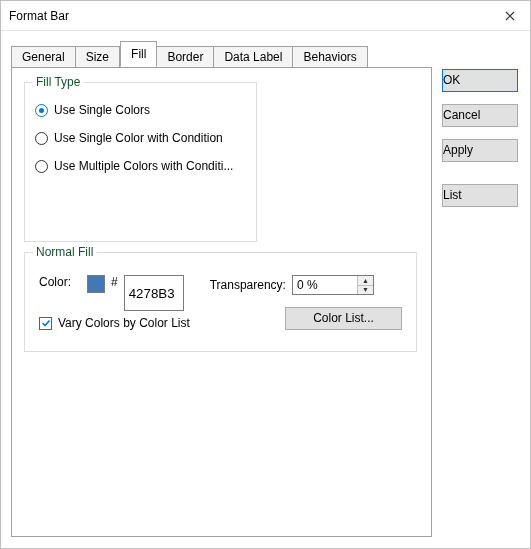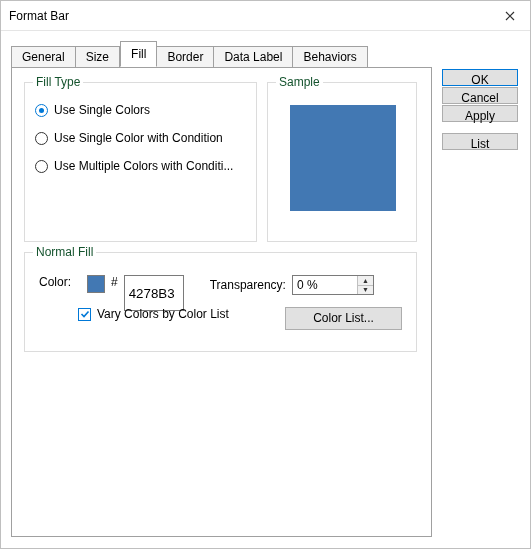--- a/index.html
+++ b/index.html
@@ -48,26 +48,25 @@
   .layout {
     display: flex;
     gap: 10px;
     height: 100%;
   }
   .main-col { flex: 1; }
   .side-col { width: 78px; padding-top: 26px; }
   .side-btn {
     display: block;
     width: 76px;
-    height: 17px;
+    height: 23px;
     border: 1px solid #adadad;
     background: #e1e1e1;
-    text-align: center;
     line-height: 21px;
-    margin-bottom: 1px;
+    margin-bottom: 12px;
     cursor: default;
   }
   .side-btn.default { border: 1.5px solid #0078d7; }
   .tabs {
     display: flex;
     align-items: flex-end;
     position: relative;
     height: 24px;
     margin-left: 0;
     text-align: center;
@@ -141,24 +140,23 @@
     left: 22px; top: 22px;
     width: 106px; height: 106px;
     background: #4278b3;
   }
   .nf-row1 {
     display: flex; align-items: flex-start;
     gap: 6px;
     position: absolute; left: 14px; top: 22px; right: 14px;
   }
   .nf-row2 {
-    display: flex; align-items: flex-start;
+    display: flex; align-items: flex-end;
     position: absolute; left: 14px; top: 54px; right: 14px;
     justify-content: space-between;
-    margin-left: 39px;
   }
   .color-swatch {
     width: 18px; height: 18px;
     border: 1px solid #7a7a7a;
     background: #4278b3;
   }
   .txt-input {
     border: 1px solid #7a7a7a;
     height: 36px;
     padding: 1px 4px;
@@ -249,24 +247,20 @@
                 <span class="radio-circle"></span>
                 <span>Use Single Color with Condition</span>
               </div>
               <div class="radio-row">
                 <span class="radio-circle"></span>
                 <span>Use Multiple Colors with Conditi...</span>
               </div>
             </div>
           </div>
 
-          <div class="group" id="g-sample">
-            <span class="legend">Sample</span>
-            <div class="sample-swatch"></div>
-          </div>
 
           <div class="group" id="g-normal">
             <span class="legend">Normal Fill</span>
 
             <div class="nf-row1">
               <span style="width:42px;">Color:</span>
               <span class="color-swatch"></span>
               <span>#</span>
               <input class="txt-input hex-input" value="4278B3" style="">
               <div class="transp-wrap">

